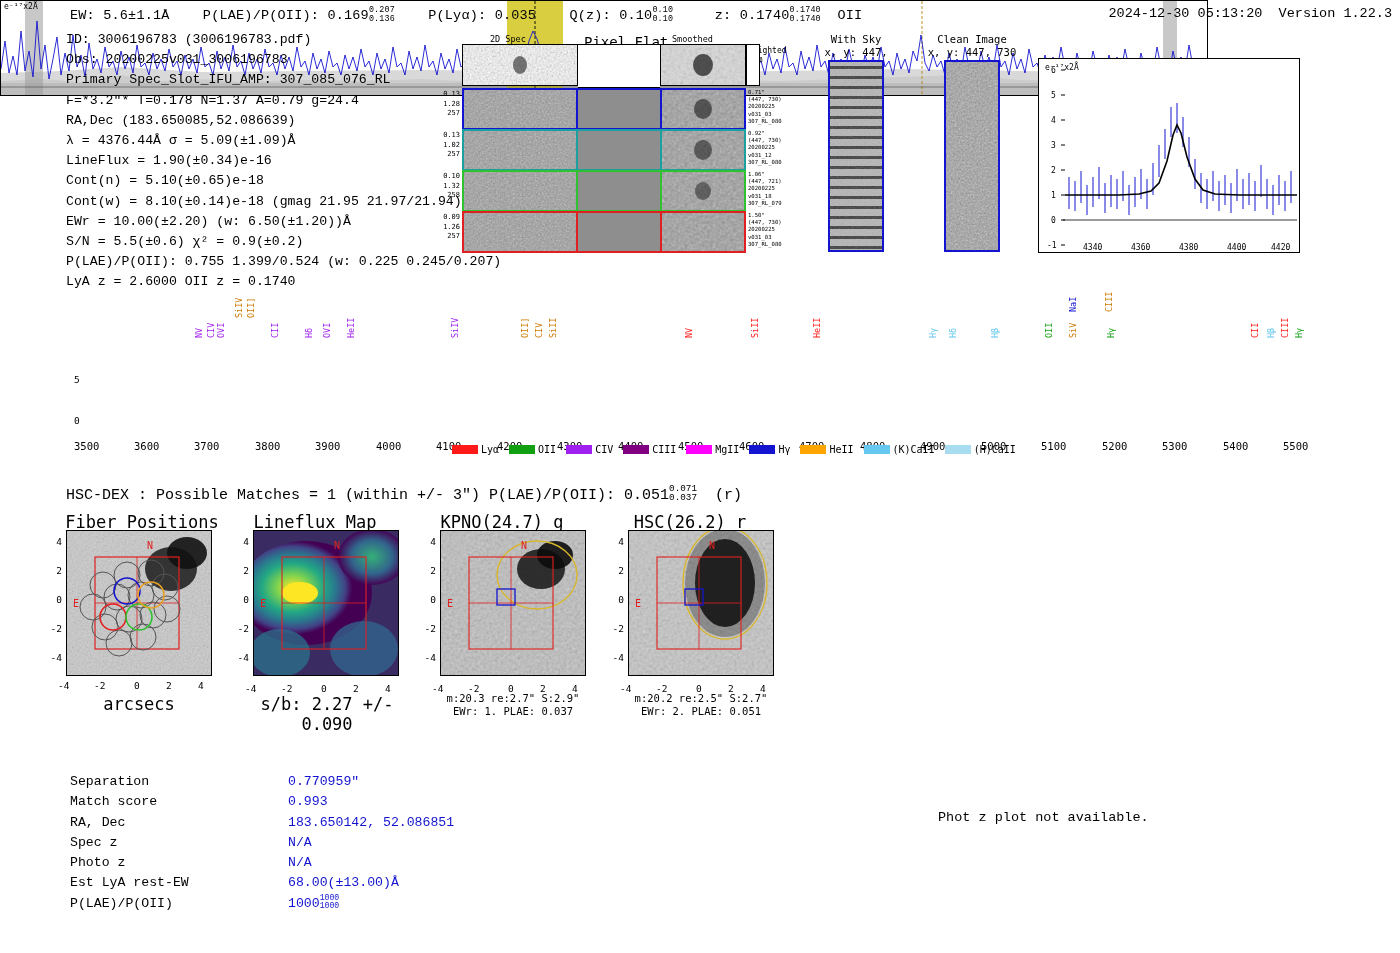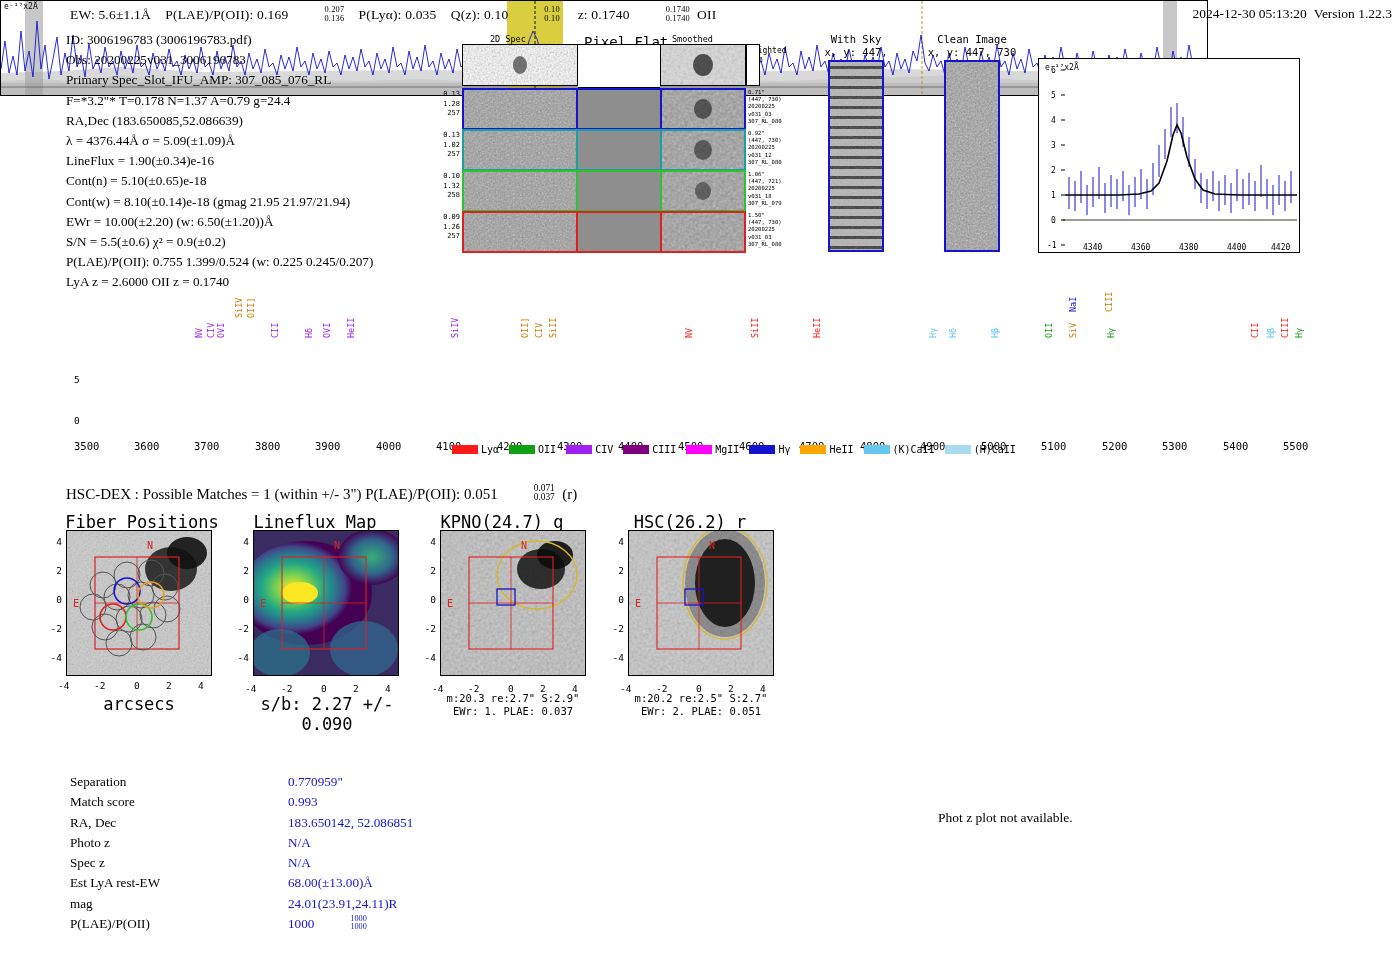--- a/index.html
+++ b/index.html
@@ -1,20 +1,20 @@
 <!DOCTYPE html>
 <html><head>
 <meta charset="utf-8">
 <style>
   html,body{margin:0;padding:0;background:#ffffff;}
   body{width:1400px;height:953px;position:relative;font-family:"DejaVu Sans Mono",monospace;color:#000;}
   .abs{position:absolute;}
-  .mono{font-family:Liberation Serif, serif;}
+  .mono{font-family:Liberation Mono, monospace;}
   .nowrap{white-space:nowrap;}
-  .frac{display:inline-block;vertical-align:-0.15em;font-size:.62em;line-height:1.02;text-align:left;margin-left:36px;}
+  .frac{display:inline-block;vertical-align:-0.15em;font-size:.62em;line-height:1.02;text-align:left;}
   .frac span{display:block;}
   
   #hdr-line{top:6px;left:70px;font-size:13.5px;letter-spacing:.2px;}
   #hdr-date{top:6px;right:8px;font-size:13.5px;}
   
   #info{top:30px;left:66px;font-size:13.2px;line-height:20.2px;}
   
   #spec-wrap{top:340px;left:90px;width:1208px;height:96px;border:1px solid #000;box-sizing:border-box;background:#fff;overflow:hidden;}
   
   #legend{position:absolute;top:444px;left:452px;display:flex;gap:10px;align-items:center;font-size:10px;}
@@ -640,20 +640,19 @@
       <text x="142" y="10">4</text>
     </svg>
 </div>
 <div class="abs cap" style="top:692px;left:618px;width:166px;font-size:10.5px;">m:20.2  re:2.5"  S:2.7"</div>
 <div class="abs cap" style="top:705px;left:618px;width:166px;font-size:10.5px;">EWr: 2. PLAE: 0.051</div>
 
 <div id="matchtbl" class="mono">
   <div><span class="k">Separation</span><span class="v">0.770959"</span></div>
   <div><span class="k">Match score</span><span class="v">0.993</span></div>
   <div><span class="k">RA, Dec</span><span class="v">183.650142, 52.086851</span></div>
+  <div><span class="k">Spec z</span><span class="v">N/A</span></div>
   <div><span class="k">Photo z</span><span class="v">N/A</span></div>
-  <div><span class="k">Spec z</span><span class="v">N/A</span></div>
   <div><span class="k">Est LyA rest-EW</span><span class="v">68.00(±13.00)Å</span></div>
-  <div><span class="k">mag</span><span class="v">24.01(23.91,24.11)R</span></div>
   <div><span class="k">P(LAE)/P(OII)</span><span class="v">1000</span><span class="v frac"><span>1000</span><span>1000</span></span></div>
 </div>
 
 <div id="photoz" class="mono">Phot z plot not available.</div>
 
 </body></html>

